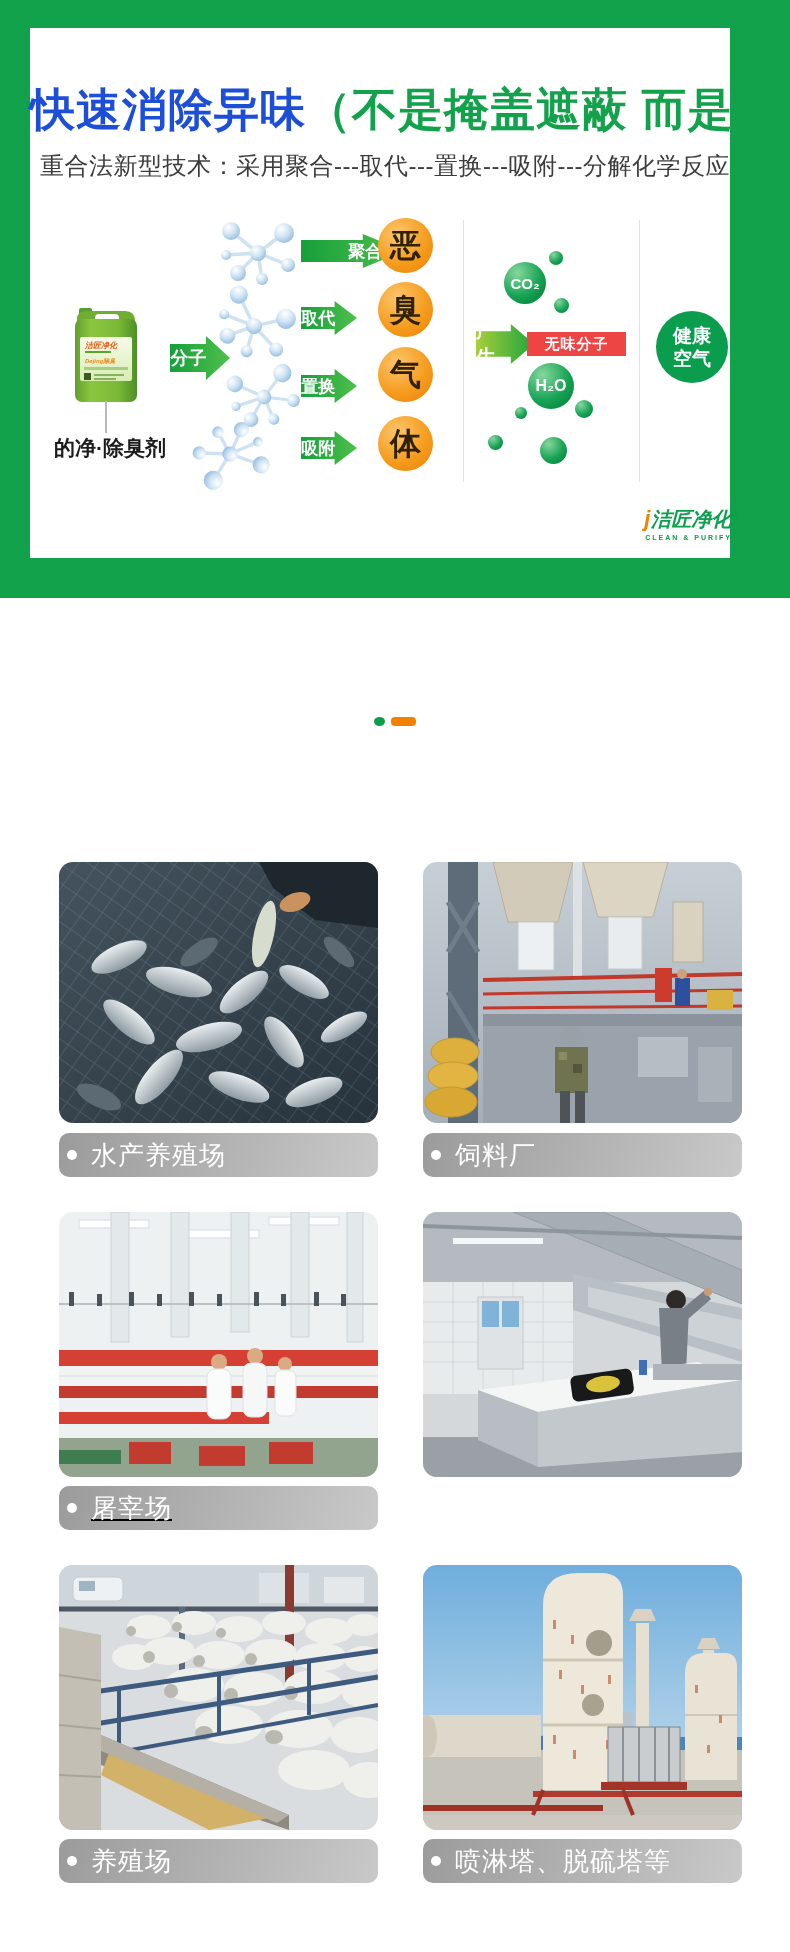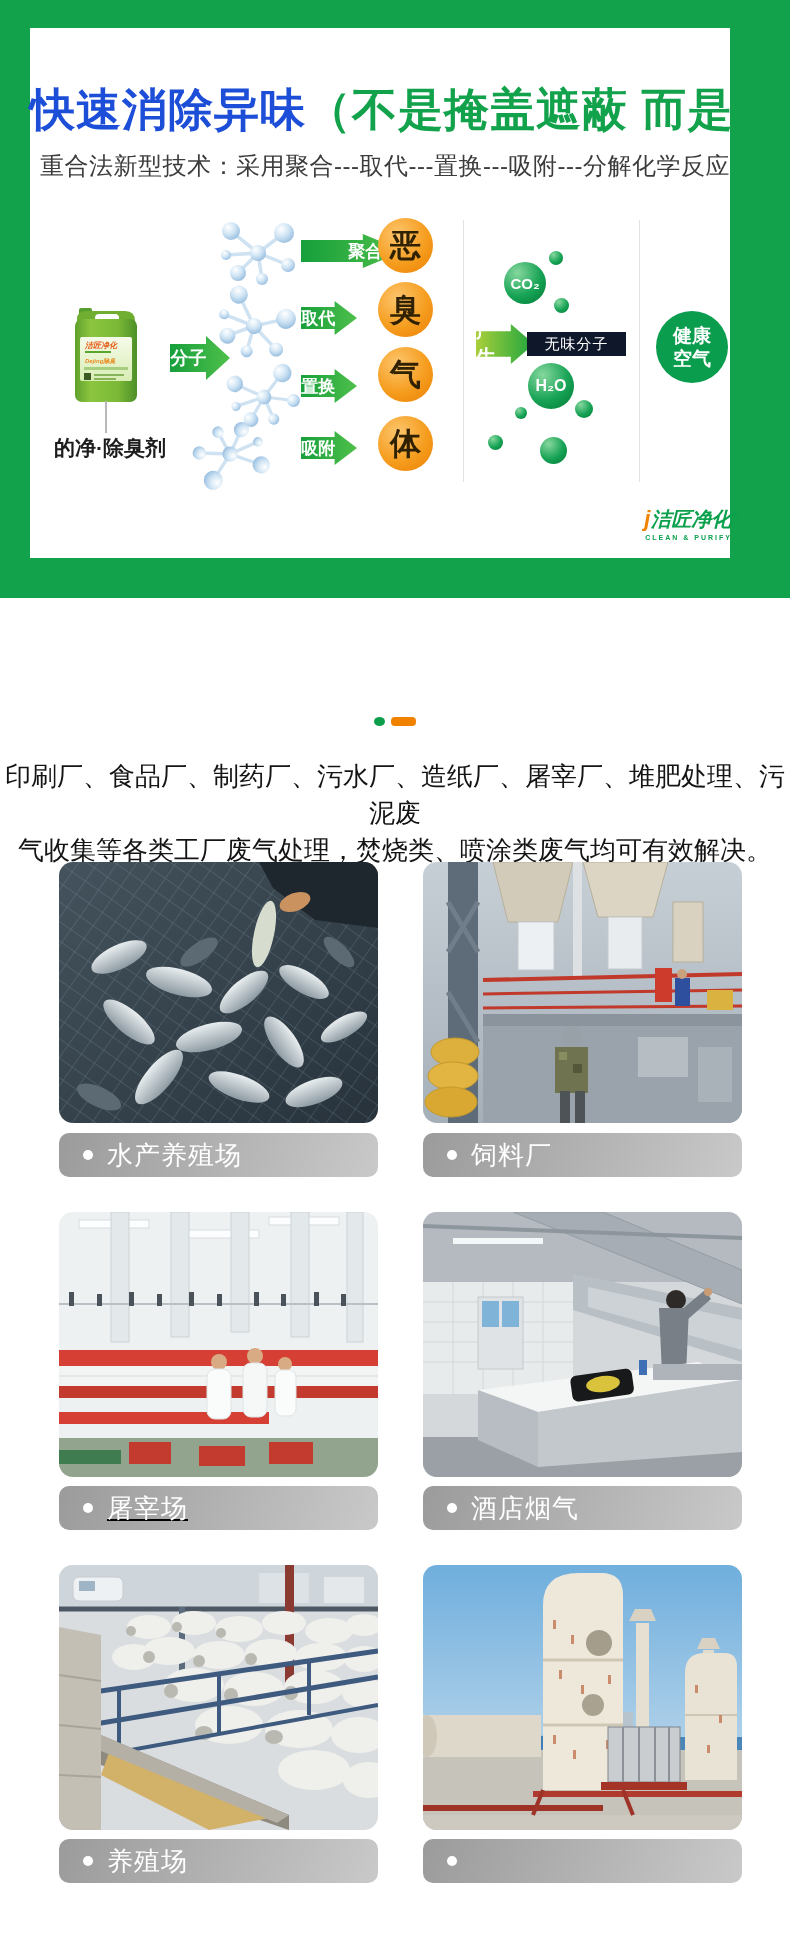--- a/index.html
+++ b/index.html
@@ -42,22 +42,22 @@
                background:radial-gradient(circle at 36% 30%,#fdc66e,#f59d1f 55%,#ed7f00 100%);
                display:flex;align-items:center;justify-content:center;
                font-size:31px;font-weight:700;color:#2f2102;}
 
   .panel-divider{position:absolute;top:192px;width:1px;height:262px;background:#e3e3e3;}
 
   
   .gball{position:absolute;border-radius:50%;
          background:radial-gradient(circle at 32% 26%,#86d79e,#17a355 55%,#007a36 100%);}
   .gball-label{display:flex;align-items:center;justify-content:center;color:#fff;font-weight:700;}
-  .odorless-bar{position:absolute;left:497px;top:304px;width:99px;height:24px;background:#0f172a;
-                color:#fff;font-size:15px;font-weight:400;display:flex;align-items:center;
+  .odorless-bar{position:absolute;left:497px;top:304px;width:99px;height:24px;background:#ef4444;
+                color:#fff;font-size:15px;font-weight:700;display:flex;align-items:center;
                 justify-content:center;letter-spacing:1px;}
   .result-circle{position:absolute;left:626px;top:283px;width:72px;height:72px;border-radius:50%;
                  background:#0a9d4d;color:#fff;font-size:19px;font-weight:700;line-height:23px;
                  display:flex;align-items:center;justify-content:center;text-align:center;}
 
   
   .brand-logo{position:absolute;left:588px;top:478px;width:120px;text-align:right;}
   .brand-row{font-style:italic;font-weight:800;font-size:20px;color:#0aa04c;white-space:nowrap;}
   .brand-row .logo-j{color:#f08200;font-size:22px;margin-right:1px;}
   .brand-row sup{font-size:9px;color:#0aa04c;}
@@ -73,21 +73,21 @@
   .divider-dot{width:11px;height:9px;border-radius:50%;background:#0a9d4a;}
   .divider-bar{width:25px;height:9px;border-radius:4px;background:#f08200;}
   .scenes-desc{position:absolute;left:0;top:160px;width:790px;text-align:center;
                font-size:26px;line-height:37px;font-weight:500;color:#141414;}
 
   .scene-cell{position:absolute;width:319px;height:317px;}
   .scene-photo{width:319px;border-radius:14px;overflow:hidden;display:block;}
   .scene-photo svg{display:block;}
   .scene-caption{margin-top:9px;height:44px;border-radius:10px;
                  background:linear-gradient(110deg,#9b9b9b,#c9c9c9);
-                 display:flex;align-items:center;padding-left:24px;box-sizing:border-box;
+                 display:flex;align-items:center;padding-left:8px;box-sizing:border-box;
                  color:#fff;font-size:26px;font-weight:500;letter-spacing:1px;}
   .caption-dot{width:10px;height:10px;border-radius:50%;background:#fff;margin-right:14px;flex:0 0 auto;}
 </style>
 </head>
 <body>
 
 <div class="page">
 
   <div class="hero-frame">
     <div class="hero-card">
@@ -266,24 +266,20 @@
 
     </div>
   </div>
 
   <div class="scenes">
 
     <div class="scenes-divider">
       <span class="divider-dot"></span>
       <span class="divider-bar"></span>
     </div>
-    <div class="scenes-desc">
-      <span>印刷厂、食品厂、制药厂、污水厂、造纸厂、屠宰厂、堆肥处理、污泥废</span><br>
-      <span>气收集等各类工厂废气处理，焚烧类、喷涂类废气均可有效解决。</span>
-    </div>
 
     <div class="scene-cell" style="left:59px;top:264px;">
       <div class="scene-photo" style="height:261px;">
         <svg viewBox="0 0 319 261" width="319" height="261" preserveAspectRatio="none">
           <defs>
             <linearGradient id="seaG" x1="0" y1="0" x2="1" y2="1">
               <stop offset="0" stop-color="#44535d"></stop>
                 <stop offset="1" stop-color="#27323b"></stop>
             </linearGradient>
             <linearGradient id="fishG" x1="0" y1="0" x2="0" y2="1">
@@ -455,24 +451,20 @@
           <polygon points="55,178 115,200 115,255 55,228" fill="#b7bdc2"></polygon>
           <polygon points="115,200 319,168 319,240 115,255" fill="#c3c8cc"></polygon>
           <rect x="230" y="152" width="89" height="16" fill="#aeb4b9"></rect>
           <g transform="rotate(-8 180 172)">
             <rect x="148" y="160" width="62" height="26" rx="6" fill="#17191b"></rect>
             <ellipse cx="180" cy="172" rx="17" ry="8" fill="#d9c23c"></ellipse>
           </g>
           <rect x="216" y="148" width="8" height="15" fill="#3f6fb5"></rect>
         </svg>
       </div>
-      <div class="scene-caption">
-        <span class="caption-dot"></span>
-        <span>酒店烟气</span>
-      </div>
     </div>
 
     <div class="scene-cell" style="left:59px;top:967px;">
       <div class="scene-photo" style="height:265px;">
         <svg viewBox="0 0 319 265" width="319" height="265" preserveAspectRatio="none">
           <rect width="319" height="265" fill="#d9dde0"></rect>
           <rect x="0" y="0" width="319" height="42" fill="#cfd6db"></rect>
           <rect x="200" y="8" width="50" height="30" fill="#dde2e6"></rect>
           <rect x="265" y="12" width="40" height="26" fill="#e4e8eb"></rect>
           <rect x="14" y="12" width="50" height="24" rx="6" fill="#eef1f3" stroke="#c5ccd1"></rect>
@@ -589,17 +581,18 @@
           <rect x="178" y="217" width="86" height="8" fill="#a53428"></rect>
           <rect x="110" y="226" width="209" height="6" fill="#b03a2e"></rect>
           <rect x="0" y="240" width="180" height="6" fill="#9e3226"></rect>
           <rect x="0" y="250" width="319" height="15" fill="#cdc9c0"></rect>
           <line x1="120" y1="225" x2="110" y2="250" stroke="#9e3226" stroke-width="4"></line>
           <line x1="200" y1="225" x2="210" y2="250" stroke="#9e3226" stroke-width="4"></line>
         </svg>
       </div>
       <div class="scene-caption">
         <span class="caption-dot"></span>
+        <span>喷淋塔、脱硫塔等</span>
       </div>
     </div>
 
   </div>
 </div>
 
 </body></html>

